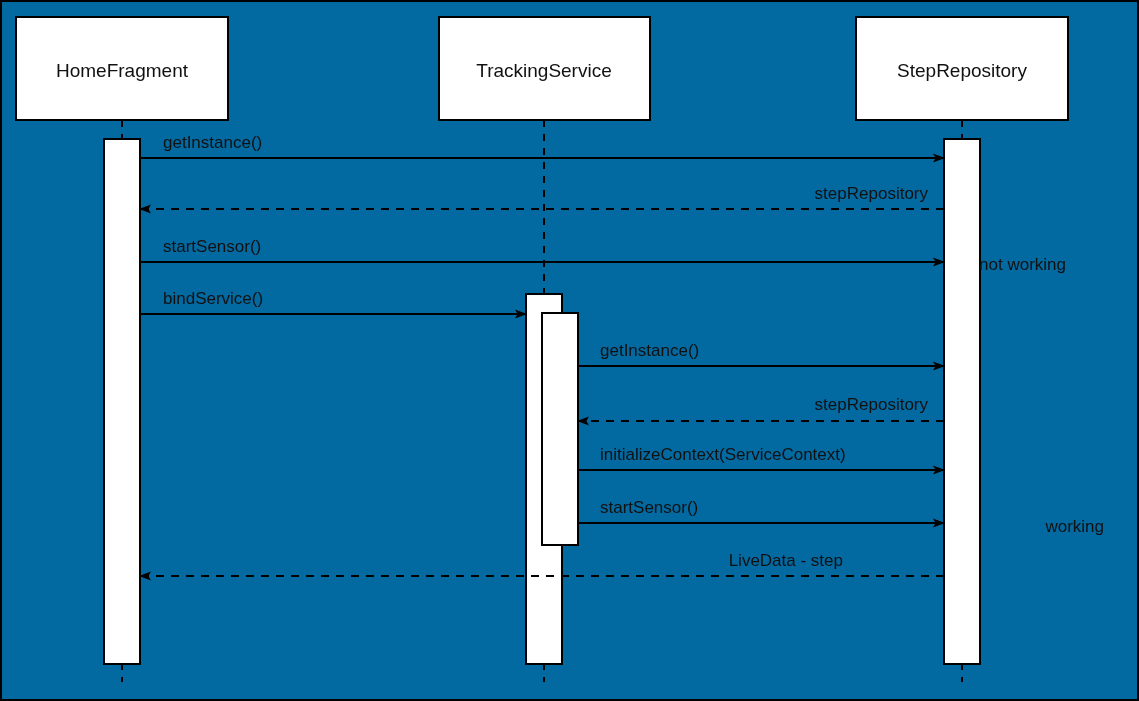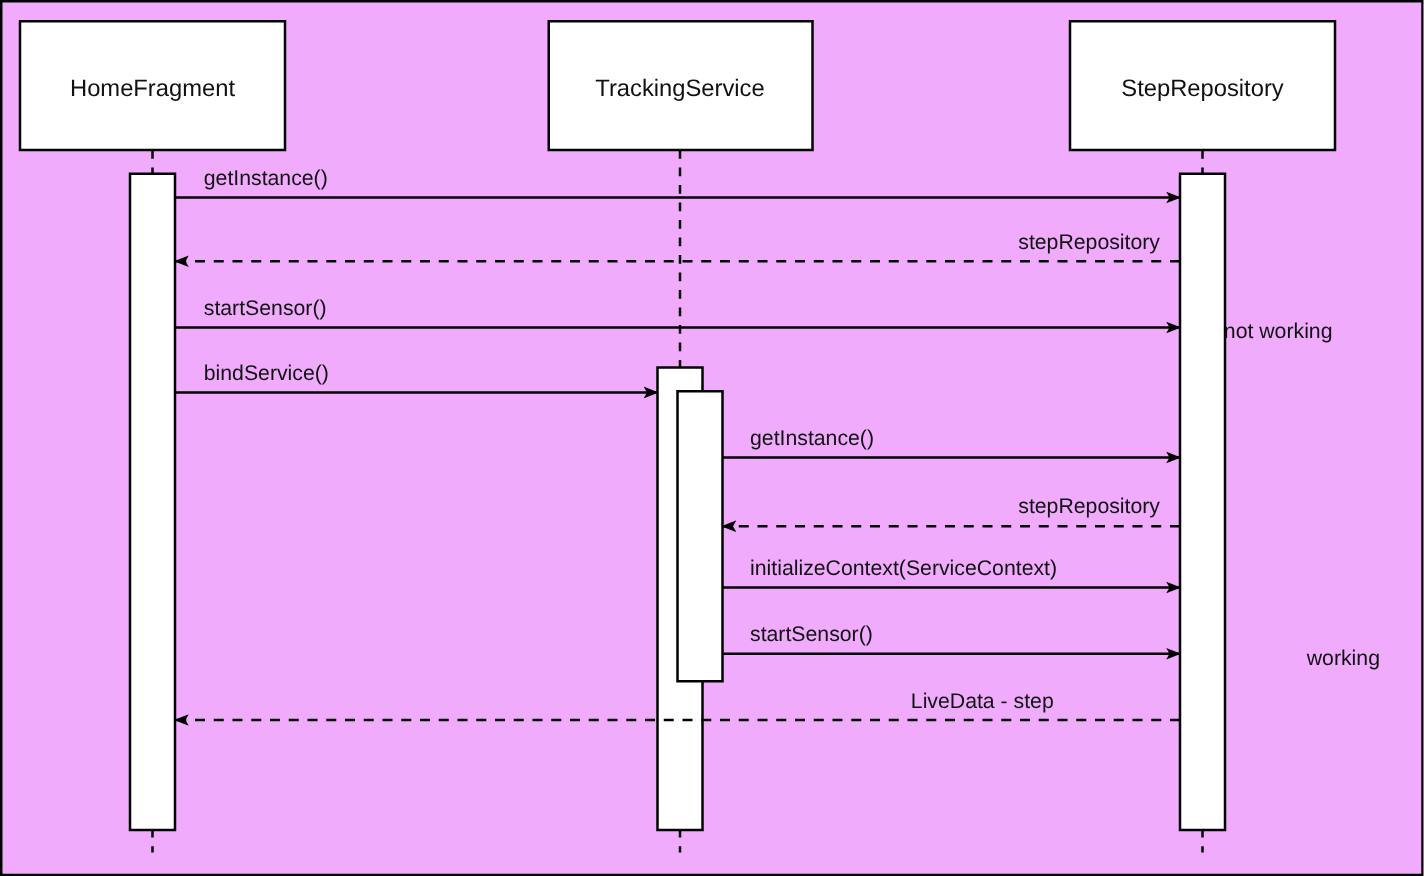--- a/index.html
+++ b/index.html
@@ -7,21 +7,21 @@
     padding: 0;
     background: #ffffff;
   }
   body {
     font-family: "Liberation Sans", sans-serif;
   }
   #canvas {
     position: relative;
     width: 1139px;
     height: 701px;
-    background: #f0abfc;
+    background: #0369a1;
     overflow: hidden;
   }
   #diagram-svg {
     position: absolute;
     left: 0;
     top: 0;
     width: 1139px;
     height: 701px;
   }
   .lifeline-name {

